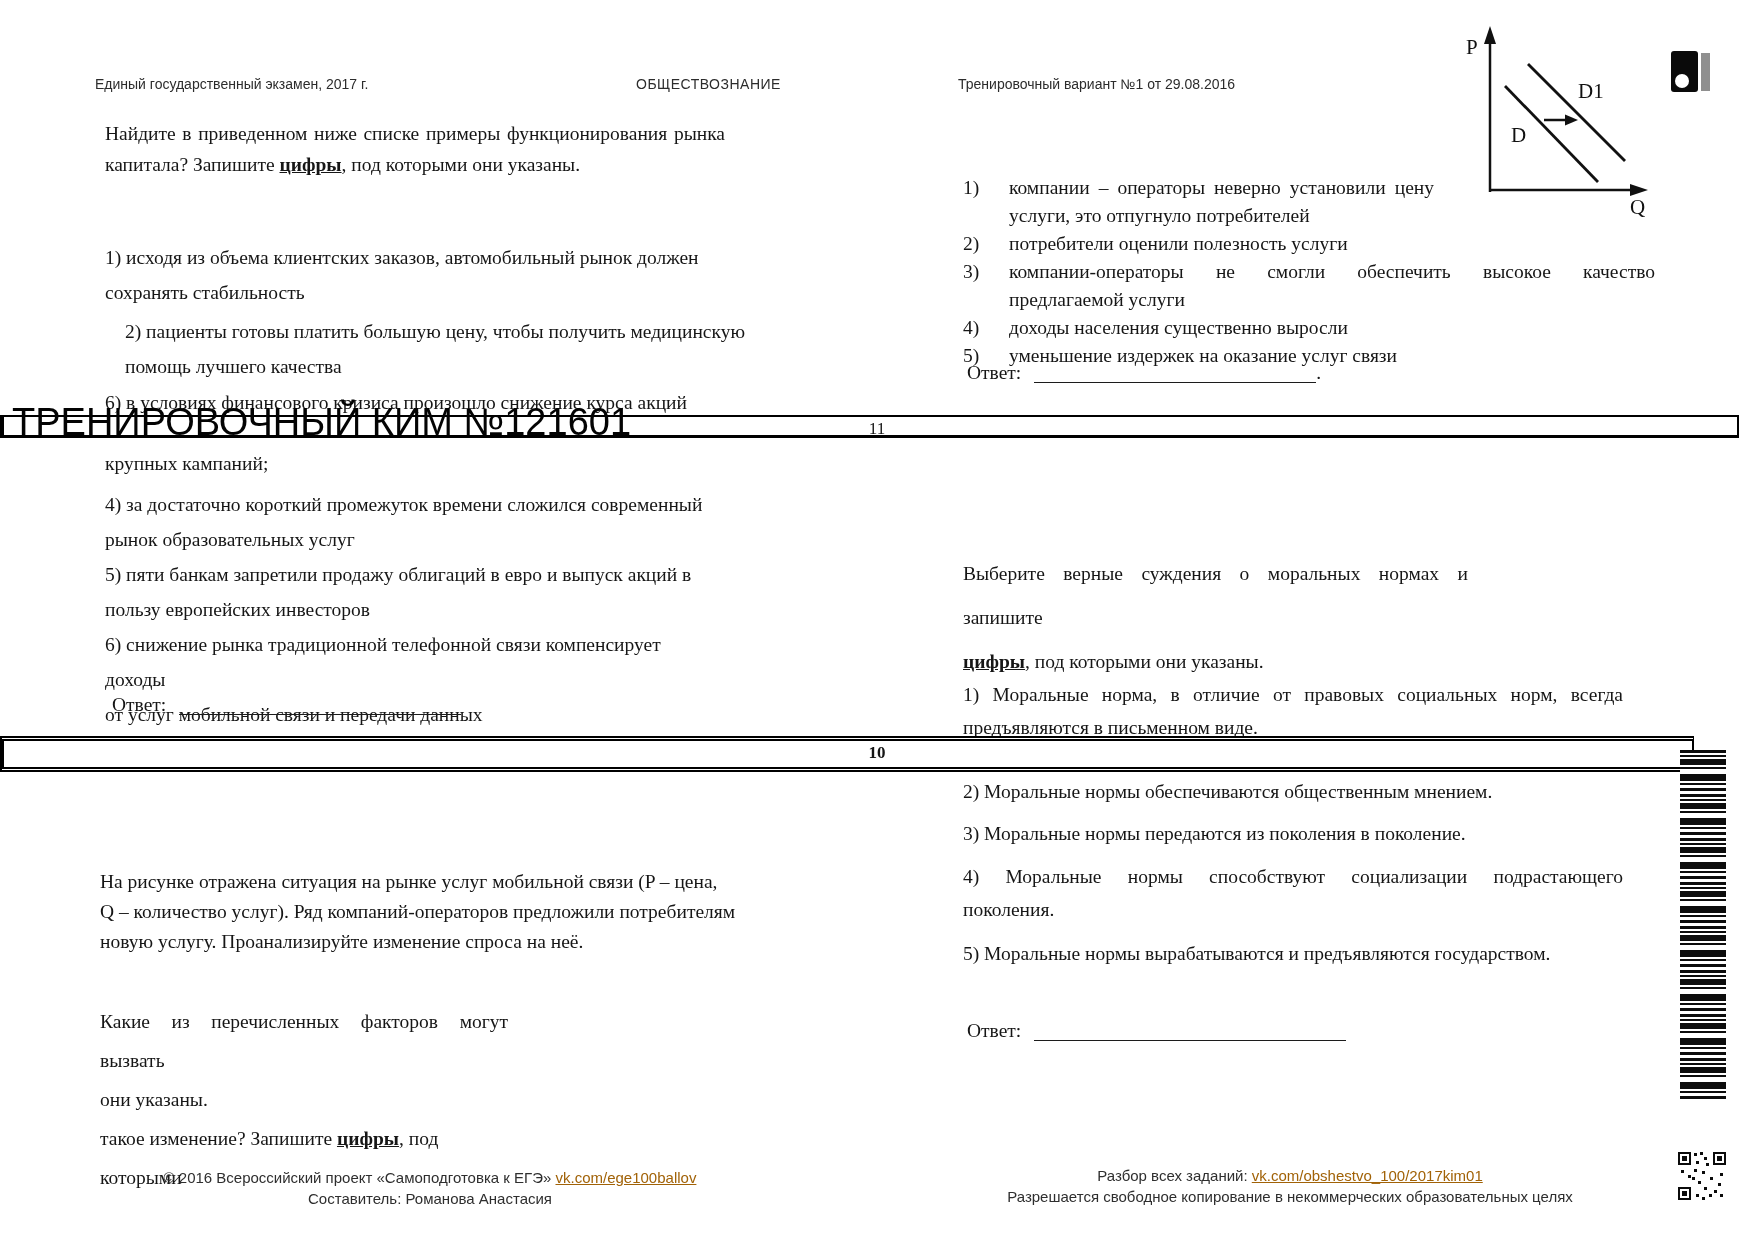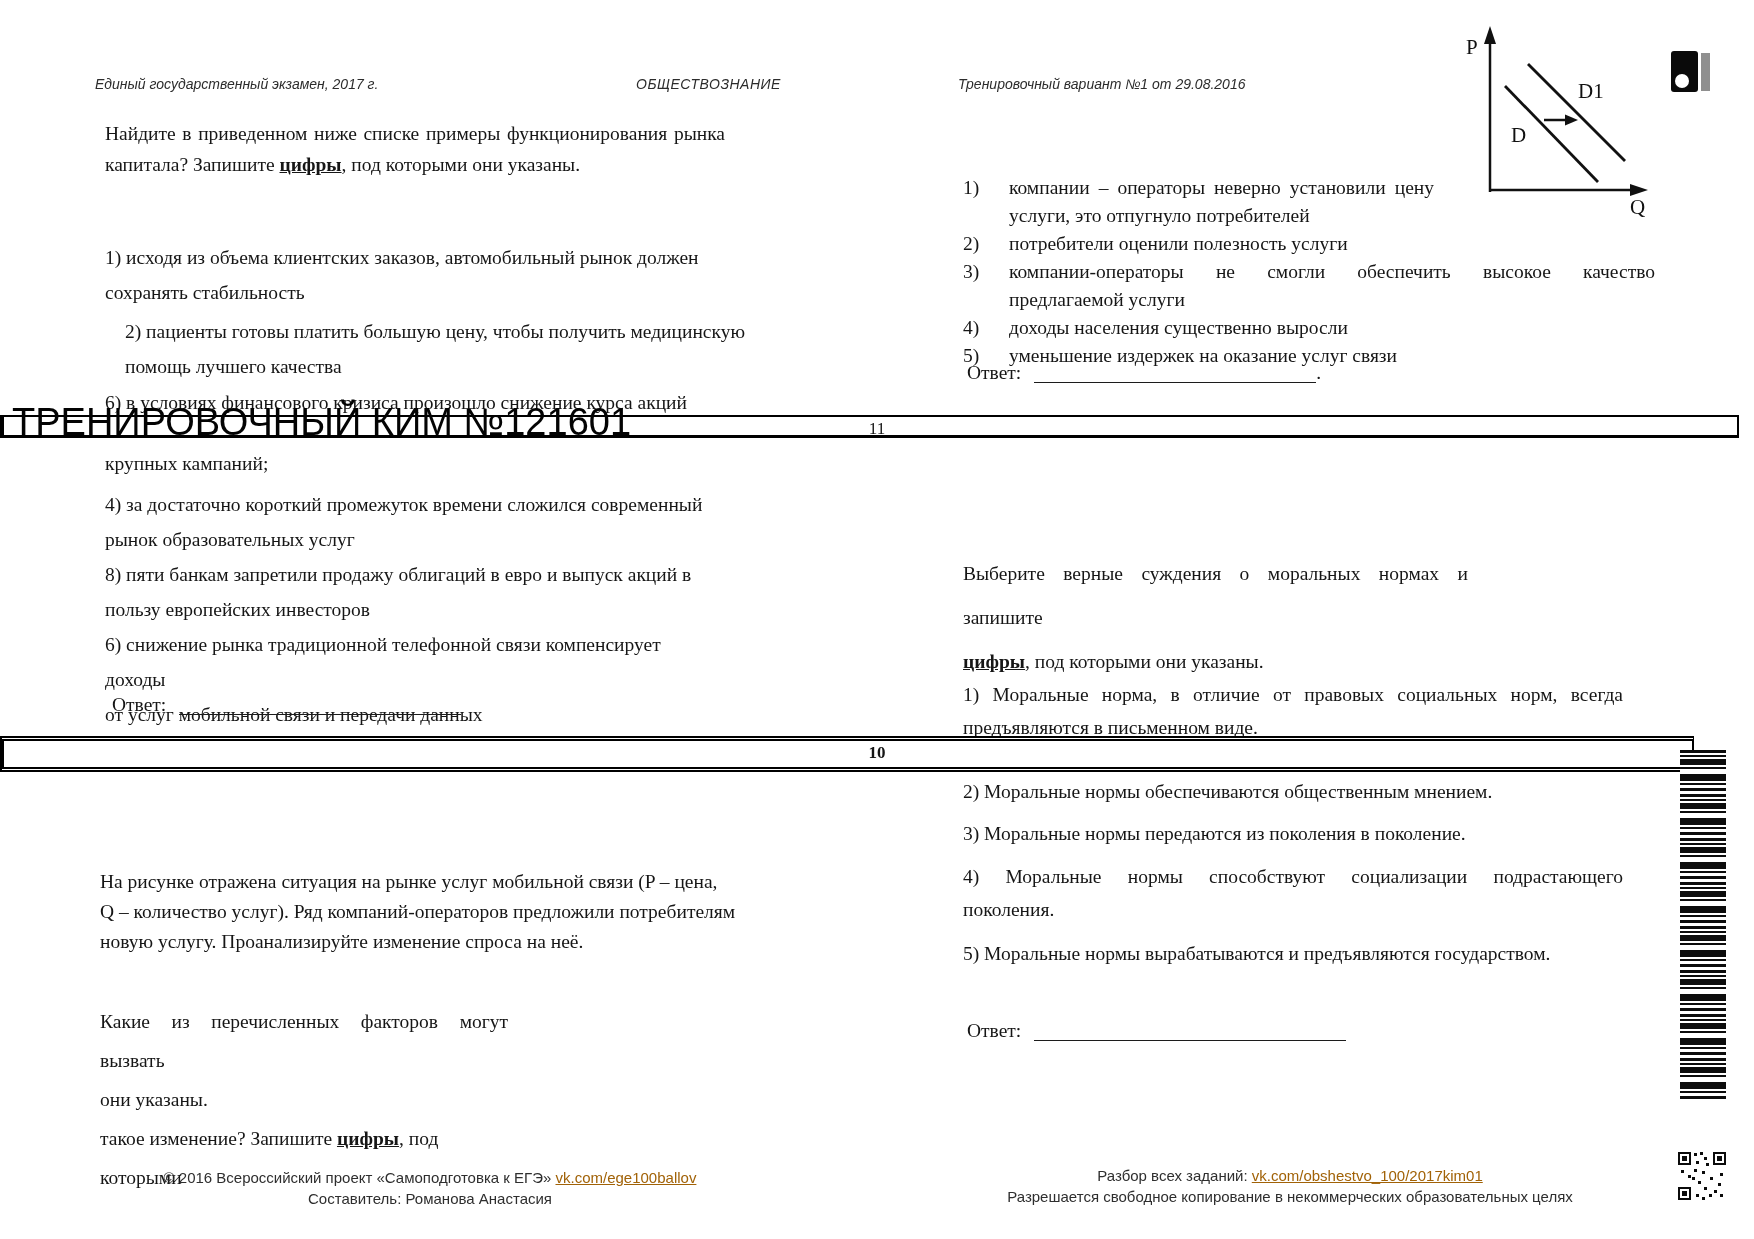--- a/index.html
+++ b/index.html
@@ -1,20 +1,20 @@
 <!DOCTYPE html>
 <html><head>
 <meta charset="utf-8">
 <style>
   html,body{margin:0;padding:0;background:#d9d9d9;}
   #page{position:relative;width:1754px;height:1239px;background:#ffffff;overflow:hidden;
         font-family:"Liberation Serif","DejaVu Serif",serif;color:#161616;}
   .abs{position:absolute;}
   .sans{font-family:"Liberation Sans","DejaVu Sans",sans-serif;}
-  .hdr{font-size:14px;color:#2c2c2c;white-space:nowrap;font-style:italic;}
+  .hdr{font-size:14px;color:#2c2c2c;white-space:nowrap;}
   .body-t{font-size:19.5px;line-height:31px;}
   .tight{line-height:28px;}
   .pre{white-space:pre-line;}
   .jl{text-align:justify;text-align-last:justify;}
   .just{text-align:justify;margin-top:14px;}
   .bu{font-weight:bold;text-decoration:underline;}
   .blank{display:inline-block;border-bottom:1.5px solid #1c1c1c;height:20px;vertical-align:-4px;}
   .hang{position:relative;padding-left:46px;}
   .hang .num{position:absolute;left:0;top:0;}
   .narrow{width:425px;}
@@ -65,21 +65,21 @@
   </div>
 
   <div class="abs body-t pre" style="left:105px;top:240px;width:620px;line-height:35px;">1)  исходя из объема клиентских заказов, автомобильный рынок должен
 сохранять стабильность</div>
   <div class="abs body-t pre" style="left:105px;top:314px;width:620px;line-height:35px;margin-left:20px;">2)  пациенты готовы платить большую цену, чтобы получить медицинскую
 помощь лучшего качества</div>
   <div class="abs body-t pre" style="left:105px;top:385px;width:620px;line-height:35px;">6)  в условиях финансового кризиса произошло снижение курса акций</div>
   <div class="abs body-t" style="left:105px;top:448px;width:620px;">крупных кампаний;</div>
   <div class="abs body-t pre" style="left:105px;top:487px;width:620px;line-height:35px;">4)  за достаточно короткий промежуток времени сложился современный
 рынок образовательных услуг</div>
-  <div class="abs body-t pre" style="left:105px;top:557px;width:620px;line-height:35px;">8)  пяти банкам запретили продажу облигаций в евро и выпуск акций в
+  <div class="abs body-t pre" style="left:105px;top:557px;width:620px;line-height:35px;">5)  пяти банкам запретили продажу облигаций в евро и выпуск акций в
 пользу европейских инвесторов</div>
   <div class="abs body-t pre" style="left:105px;top:627px;width:620px;line-height:35px;">6)  снижение рынка традиционной телефонной связи компенсирует доходы
 от услуг мобильной связи и передачи данных</div>
 
   <div class="abs ans-lbl" style="left:112px;top:694px;">
     <span>Ответ:</span>
     <span class="blank" style="width:282px;margin-left:8px;"></span>
   </div>
 
   <div class="abs" style="left:0;top:415px;width:1733px;height:18px;border:2px solid #000;border-left-width:4px;border-bottom-width:3px;"></div>

